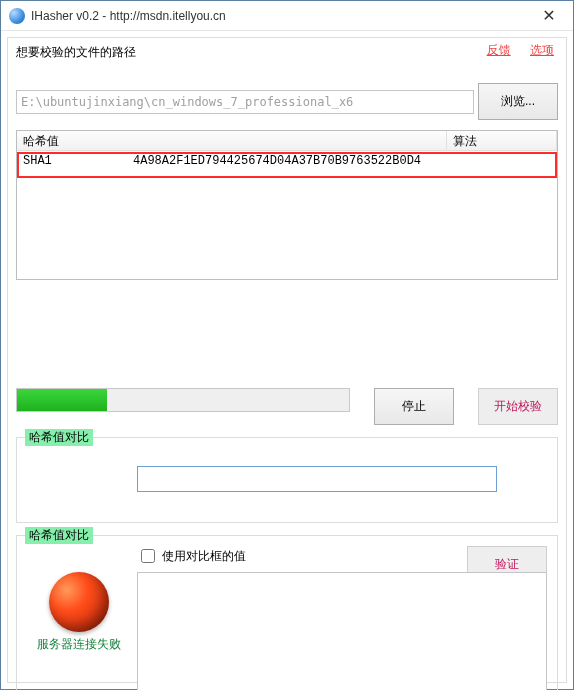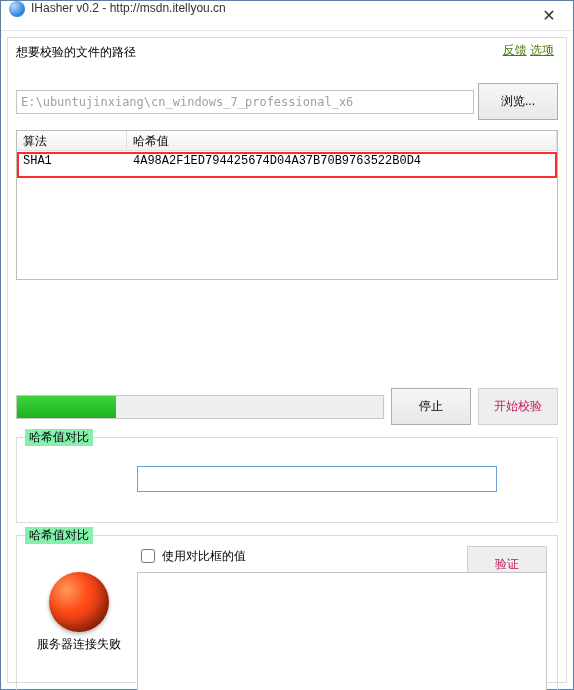--- a/index.html
+++ b/index.html
@@ -13,21 +13,21 @@
     width: 574px;
     height: 690px;
     border: 1px solid #5a7fa0;
     background: #fff;
     display: flex;
     flex-direction: column;
   }
   .titlebar {
     height: 30px;
     display: flex;
-    align-items: flex-start;
+    align-items: center;
     padding: 0 4px 0 8px;
     border-bottom: 1px solid #e5e5e5;
     color: #333;
   }
   .titlebar .icon {
     width: 16px; height: 16px;
     background: radial-gradient(circle at 30% 30%, #b6dbff 0%, #3a8ce0 60%, #1d5fa8 100%);
     border-radius: 50%;
     margin-right: 6px;
     flex: 0 0 auto;
@@ -52,21 +52,21 @@
   .client { background:#f7f7f7; }
   .client { background:#fff; }
   .client-inner {
     position:absolute;
     inset:0;
     padding: 4px 8px 8px 8px;
   }
 
   .section-label { font-size: 12px; color: #000; margin-top: 2px; }
   .links { position:absolute; right:12px; top:4px; font-size:12px; }
-  .links a { color:#4d7c0f; text-decoration: underline; margin-left: 0; cursor:default; }
+  .links a { color:#ef4444; text-decoration: underline; margin-left: 16px; cursor:default; }
 
   .path-row { display:flex; align-items:center; gap:4px; margin-top: 22px; }
   .path-input {
     flex:1 1 auto;
     height: 24px;
     border: 1px solid #c5c5c5;
     background: #fff;
     color: #a0a0a0;
     font-family: Consolas, monospace;
     font-size: 12px;
@@ -118,21 +118,21 @@
   .lv-row .cell { padding: 2px 6px; }
   .highlight-box {
     position:absolute;
     left:0; right:0; top:21px; height:26px;
     border: 2px solid #ff2a2a;
     pointer-events:none;
   }
 
   .progress-row {
     margin-top: 108px;
-    display:flex; align-items:center; gap:7px;
+    display:flex; align-items:flex-start; gap:24px;
   }
   .progress {
     flex:1 1 auto;
     height: 24px;
     border:1px solid #c8c8c8;
     background:#efefef;
     position:relative;
     overflow:hidden;
   }
   .progress .bar {
@@ -180,21 +180,21 @@
     width:100px;
     text-align:center;
   }
   .orb {
     width:60px; height:60px;
     margin: 0 auto 4px auto;
     border-radius:50%;
     background: radial-gradient(circle at 30% 30%, #ff9a5a 0%, #ff4d1a 35%, #d83510 70%, #8e1f05 100%);
     box-shadow: inset -5px -6px 12px rgba(0,0,0,.35), 0 2px 4px rgba(0,0,0,.3);
   }
-  .orb-label { font-size:12px; color:#000000; }
+  .orb-label { font-size:12px; color:#15803d; }
 </style>
 </head>
 <body>
 
 <div class="window">
   <div class="titlebar">
     <div class="icon"></div>
     <div class="title">IHasher v0.2 - http://msdn.itellyou.cn</div>
     <div class="close">✕</div>
   </div>
@@ -208,22 +208,22 @@
         <a>选项</a>
       </div>
 
       <div class="path-row">
         <input class="path-input" type="text" readonly="" value="E:\ubuntujinxiang\cn_windows_7_professional_x6" style="">
         <button class="btn">浏览...</button>
       </div>
 
       <div class="listview">
         <div class="lv-head">
+          <div class="col col-hash">哈希值</div>
           <div class="col col-algo">算法</div>
-          <div class="col col-hash">哈希值</div>
         </div>
         <div class="lv-row">
           <div class="cell col-algo">SHA1</div>
           <div class="cell col-hash">4A98A2F1ED794425674D04A37B70B9763522B0D4</div>
         </div>
         <div class="highlight-box"></div>
       </div>
 
       <div class="progress-row">
         <div class="progress">

